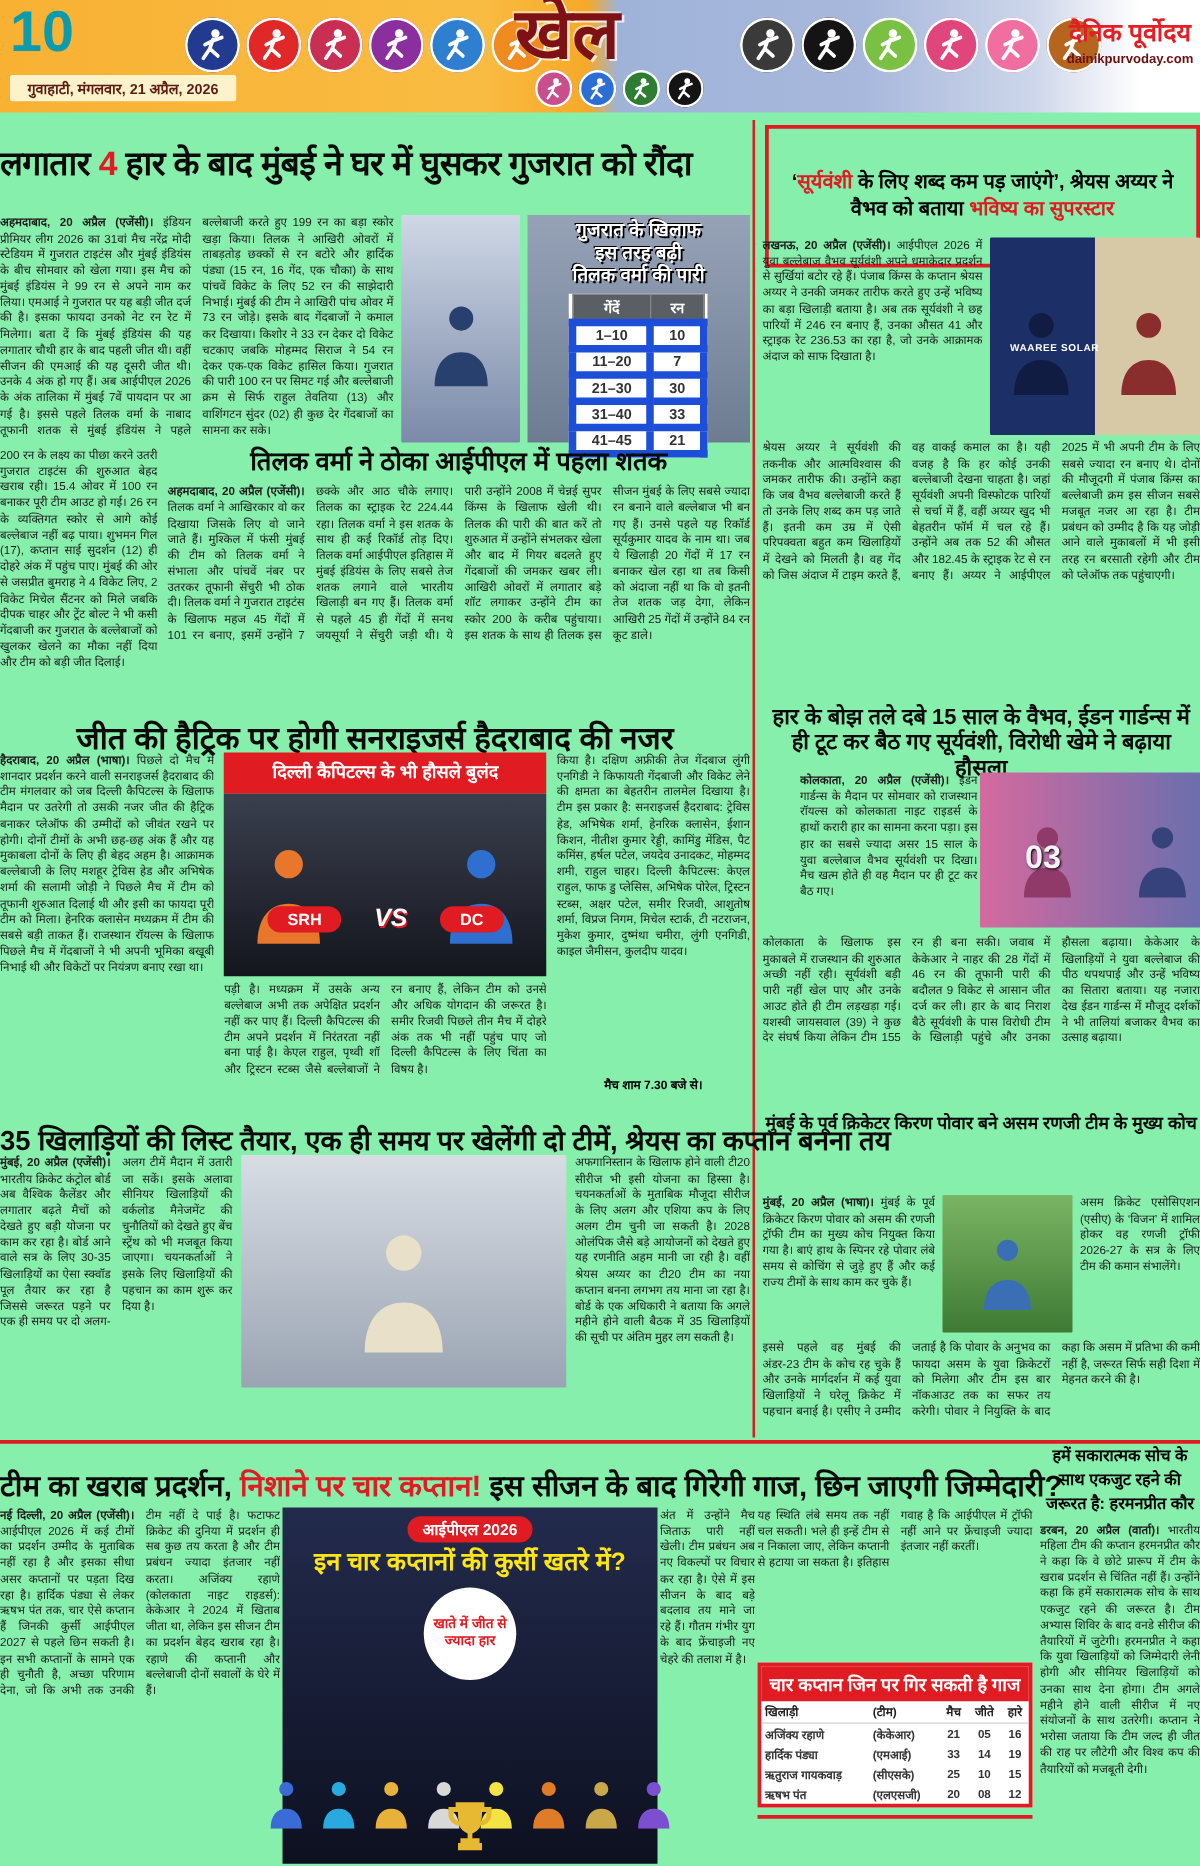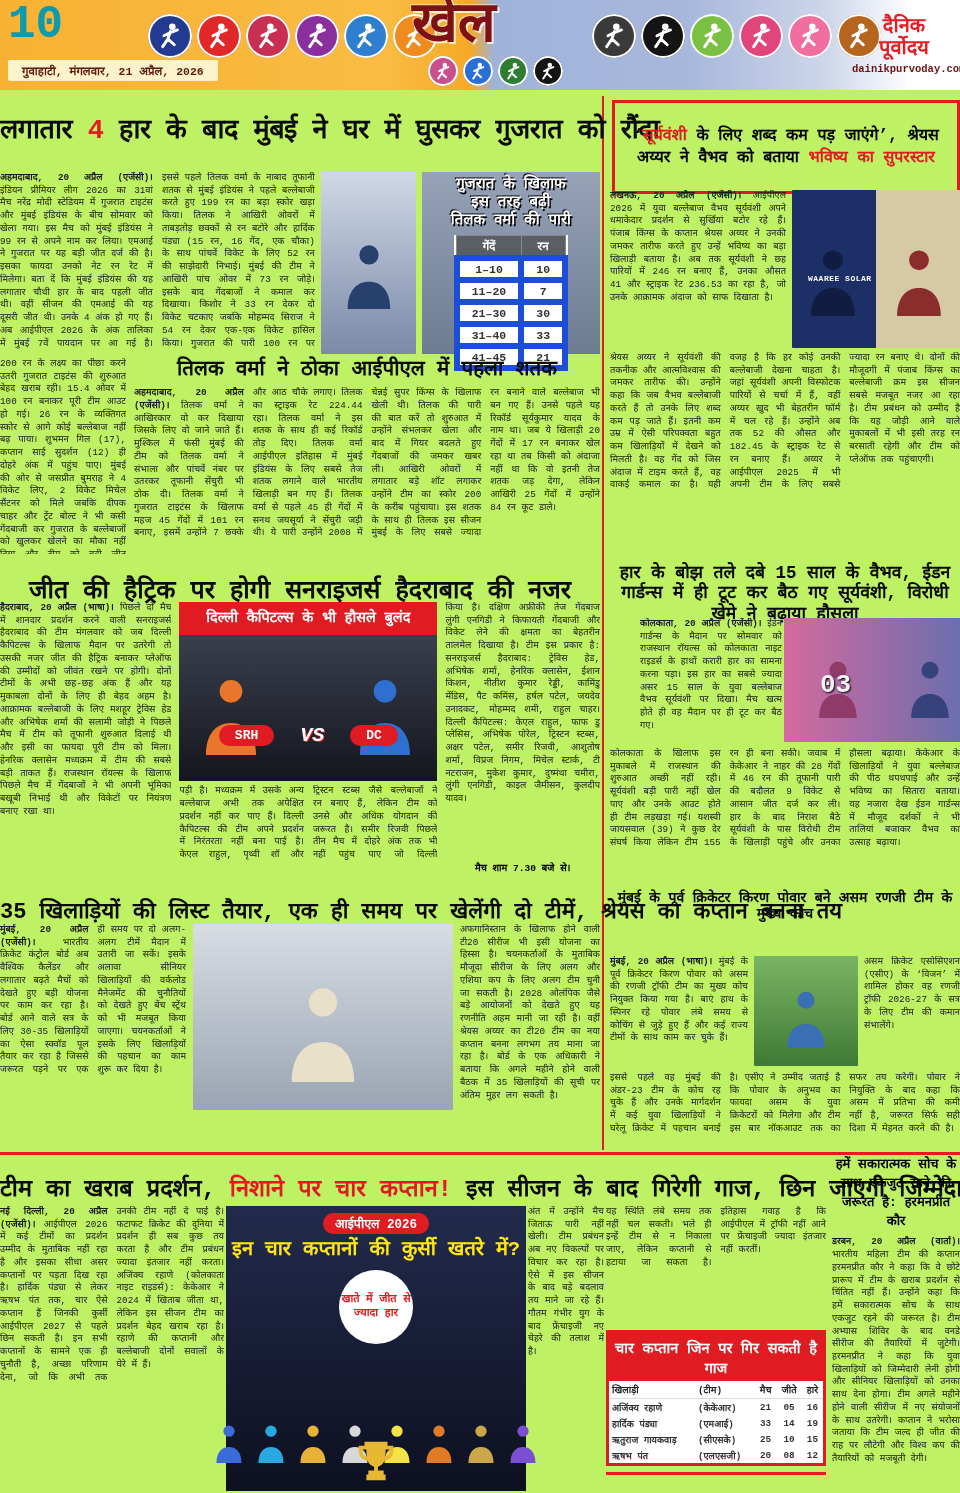--- a/index.html
+++ b/index.html
@@ -1,17 +1,17 @@
 <!DOCTYPE html>
 <html><head>
 <meta charset="utf-8">
 <style>
   html,body{margin:0;padding:0;background:#e9e9e9;}
-  .page{position:relative;width:960px;height:1493px;background:#bef264;margin:0 auto;
-        font-family:Liberation Mono, monospace;overflow:hidden;}
+  .page{position:relative;width:960px;height:1493px;background:#86efac;margin:0 auto;
+        font-family:Liberation Sans, sans-serif;overflow:hidden;}
   .abs{position:absolute;}
   
   .hdr{left:0;top:0;width:960px;height:90px;
        background:linear-gradient(90deg,#f8b133 0%,#f9bc42 40%,#f6a928 49%,#9fb3d9 51.5%,#a8b8dc 72%,#cdd6ea 86%,#ffffff 95%);}
   .pagenum{left:8px;top:2px;font-size:46px;font-weight:bold;color:#0b9aae;line-height:1;}
   .datebox{left:8px;top:60px;background:#fcf3cd;color:#5c1d10;font-weight:bold;
            font-size:11.5px;padding:3px 14px;border-radius:2px;white-space:nowrap;}
   .masthead{left:412px;top:-4px;font-size:56px;font-weight:bold;color:#7e1114;
             text-shadow:2px 2px 0 rgba(255,255,255,.75),-1px -1px 0 rgba(255,255,255,.5);line-height:1.1;}
   .icon-row{display:flex;gap:5px;}
@@ -33,21 +33,21 @@
   .cols2{column-count:2;column-gap:9px;}
   .cols3{column-count:3;column-gap:9px;}
   .cols4{column-count:4;column-gap:9px;}
   .red{color:#e01b22;}
   
   .vrule{left:602px;top:96px;width:2px;height:1054px;background:#e01b22;}
   .hrule{left:0;top:1152px;width:960px;height:3px;background:#e01b22;}
   
   .lead-h{left:0;top:98px;width:600px;font-size:27px;letter-spacing:-.5px;white-space:nowrap;}
   .sury-hbox{left:612px;top:100px;width:330px;height:64px;border:3px solid #e01b22;
-             padding:12px 6px;display:flex;align-items:center;justify-content:flex-start;
+             padding:22px 6px;display:flex;align-items:center;justify-content:flex-start;
              font-size:16px;font-weight:bold;text-align:center;line-height:1.4;}
   .lead-row{left:0;top:172px;width:600px;height:182px;display:flex;gap:6px;}
   .photo{position:relative;overflow:hidden;border-radius:1px;}
   .sil{position:absolute;}
   .sil svg{width:100%;height:100%;}
   .stats{width:180px;height:182px;background:linear-gradient(180deg,#96a3b7,#6e7c92);padding:4px 4px;box-sizing:border-box;}
   .stats-title{color:#fff;font-weight:bold;font-size:15px;text-align:center;line-height:1.2;
                text-shadow:1.5px 1.5px 0 #000,-1px -1px 0 #000;}
   table.mini{border-collapse:collapse;margin:5px auto 0;background:#fff;}
   table.mini th{background:#5a5f66;color:#fff;font-size:11.5px;padding:2px 12px;border:1px solid #888;}

